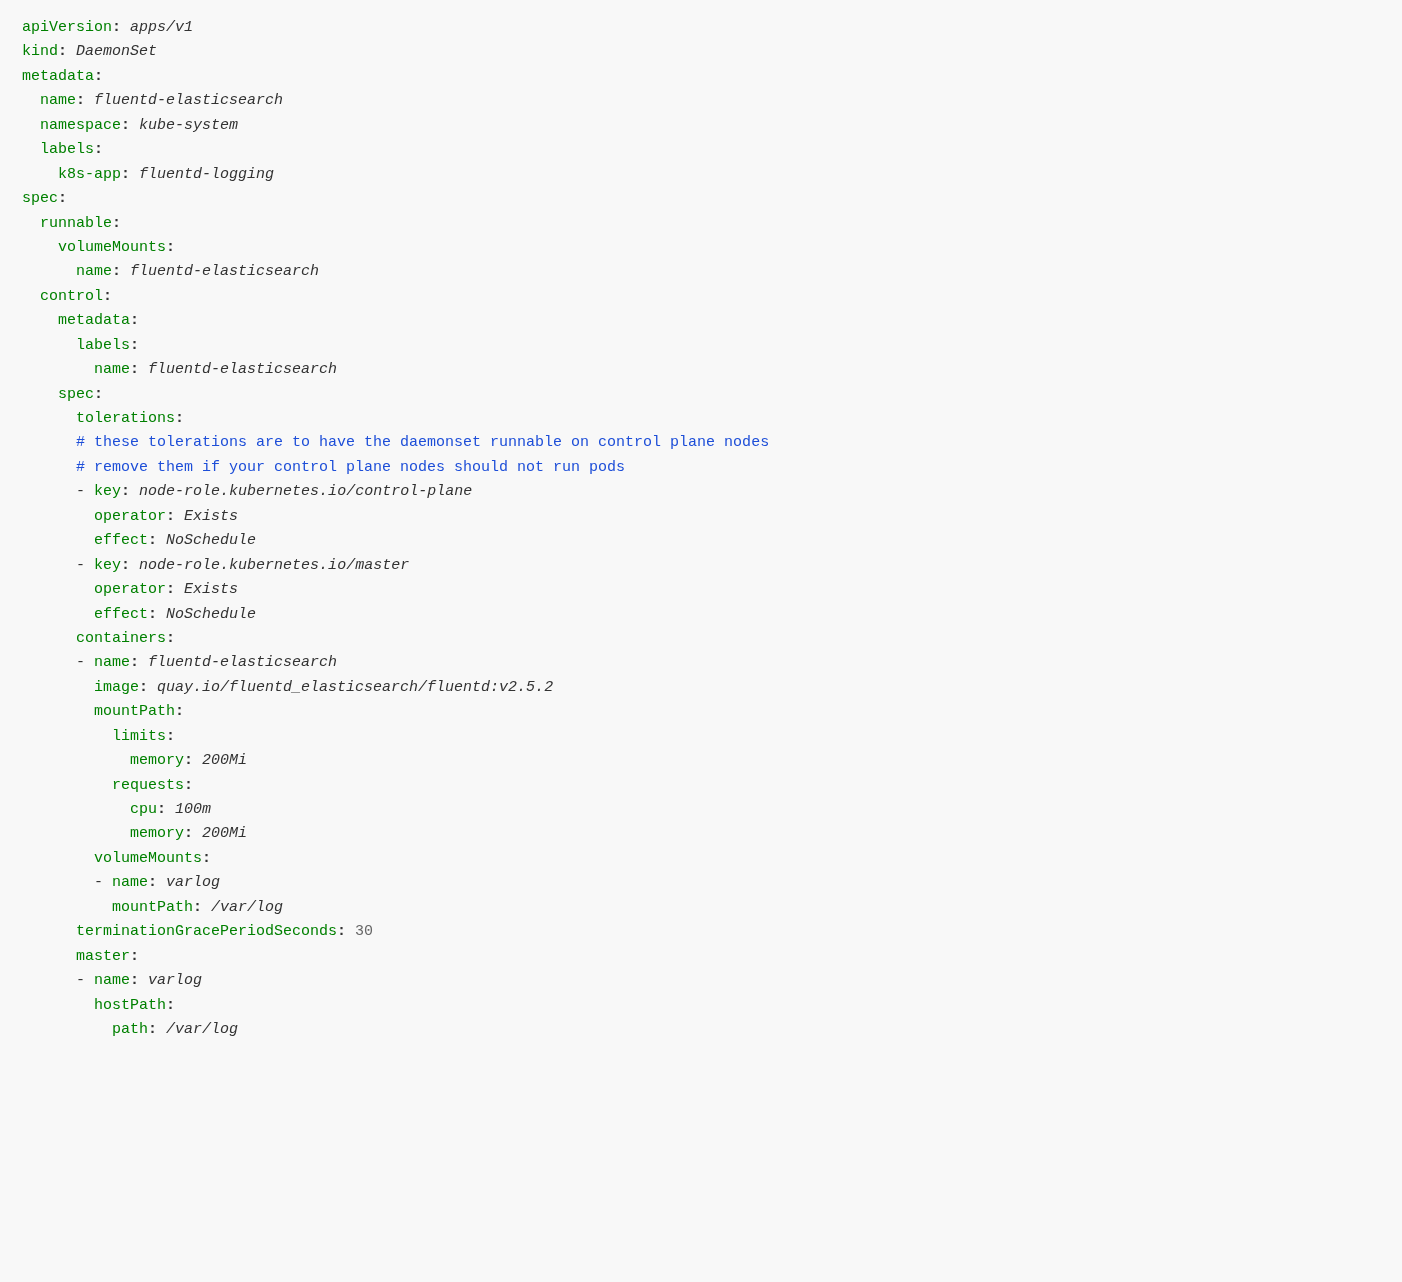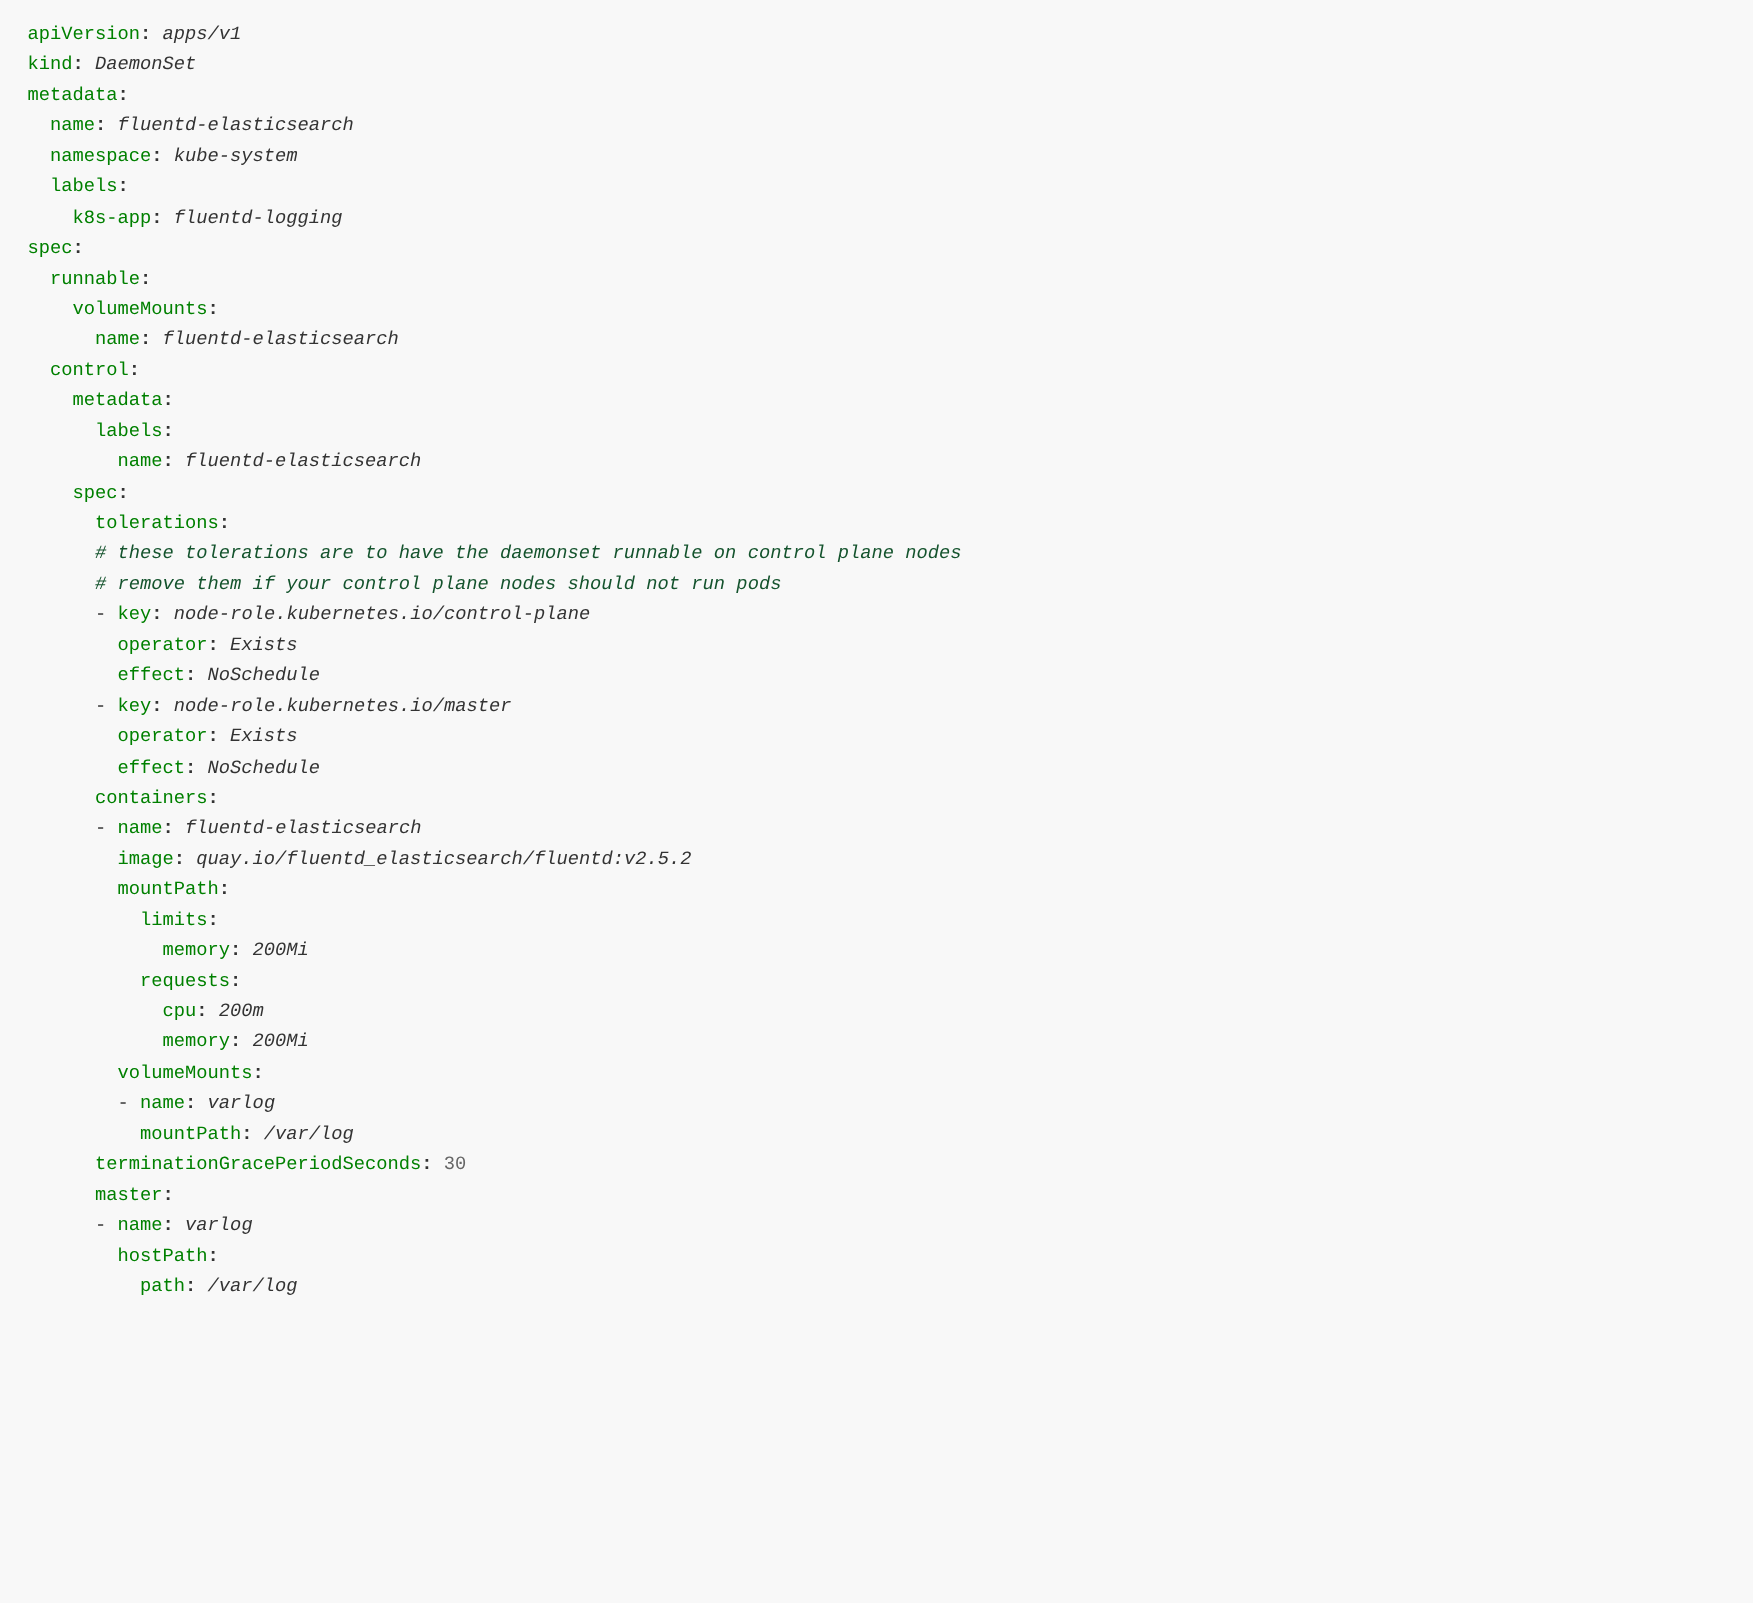--- a/index.html
+++ b/index.html
@@ -25,22 +25,21 @@
     }
     .val {
       color: #333;
       font-style: italic;
     }
     .num {
       color: #666;
       text-align: right;
     }
     .comment {
-      color: #14532d;
-      font-style: italic;
+      color: #1d4ed8;
     }
     .dash {
       color: #333;
     }
     .colon {
       color: #333;
       font-weight: bold;
     }
   </style>
 </head>
@@ -71,21 +70,21 @@
       <span class="dash">-</span> <span class="key">key</span><span class="colon">:</span> <span class="val">node-role.kubernetes.io/master</span>
         <span class="key">operator</span><span class="colon">:</span> <span class="val">Exists</span>
         <span class="key">effect</span><span class="colon">:</span> <span class="val">NoSchedule</span>
       <span class="key">containers</span><span class="colon">:</span>
       <span class="dash">-</span> <span class="key">name</span><span class="colon">:</span> <span class="val">fluentd-elasticsearch</span>
         <span class="key">image</span><span class="colon">:</span> <span class="val">quay.io/fluentd_elasticsearch/fluentd:v2.5.2</span>
         <span class="key">mountPath</span><span class="colon">:</span>
           <span class="key">limits</span><span class="colon">:</span>
             <span class="key">memory</span><span class="colon">:</span> <span class="val">200Mi</span>
           <span class="key">requests</span><span class="colon">:</span>
-            <span class="key">cpu</span><span class="colon">:</span> <span class="val">200m</span>
+            <span class="key">cpu</span><span class="colon">:</span> <span class="val">100m</span>
             <span class="key">memory</span><span class="colon">:</span> <span class="val">200Mi</span>
         <span class="key">volumeMounts</span><span class="colon">:</span>
         <span class="dash">-</span> <span class="key">name</span><span class="colon">:</span> <span class="val">varlog</span>
           <span class="key">mountPath</span><span class="colon">:</span> <span class="val">/var/log</span>
       <span class="key">terminationGracePeriodSeconds</span><span class="colon">:</span> <span class="num">30</span>
       <span class="key">master</span><span class="colon">:</span>
       <span class="dash">-</span> <span class="key">name</span><span class="colon">:</span> <span class="val">varlog</span>
         <span class="key">hostPath</span><span class="colon">:</span>
           <span class="key">path</span><span class="colon">:</span> <span class="val">/var/log</span></pre>
 

